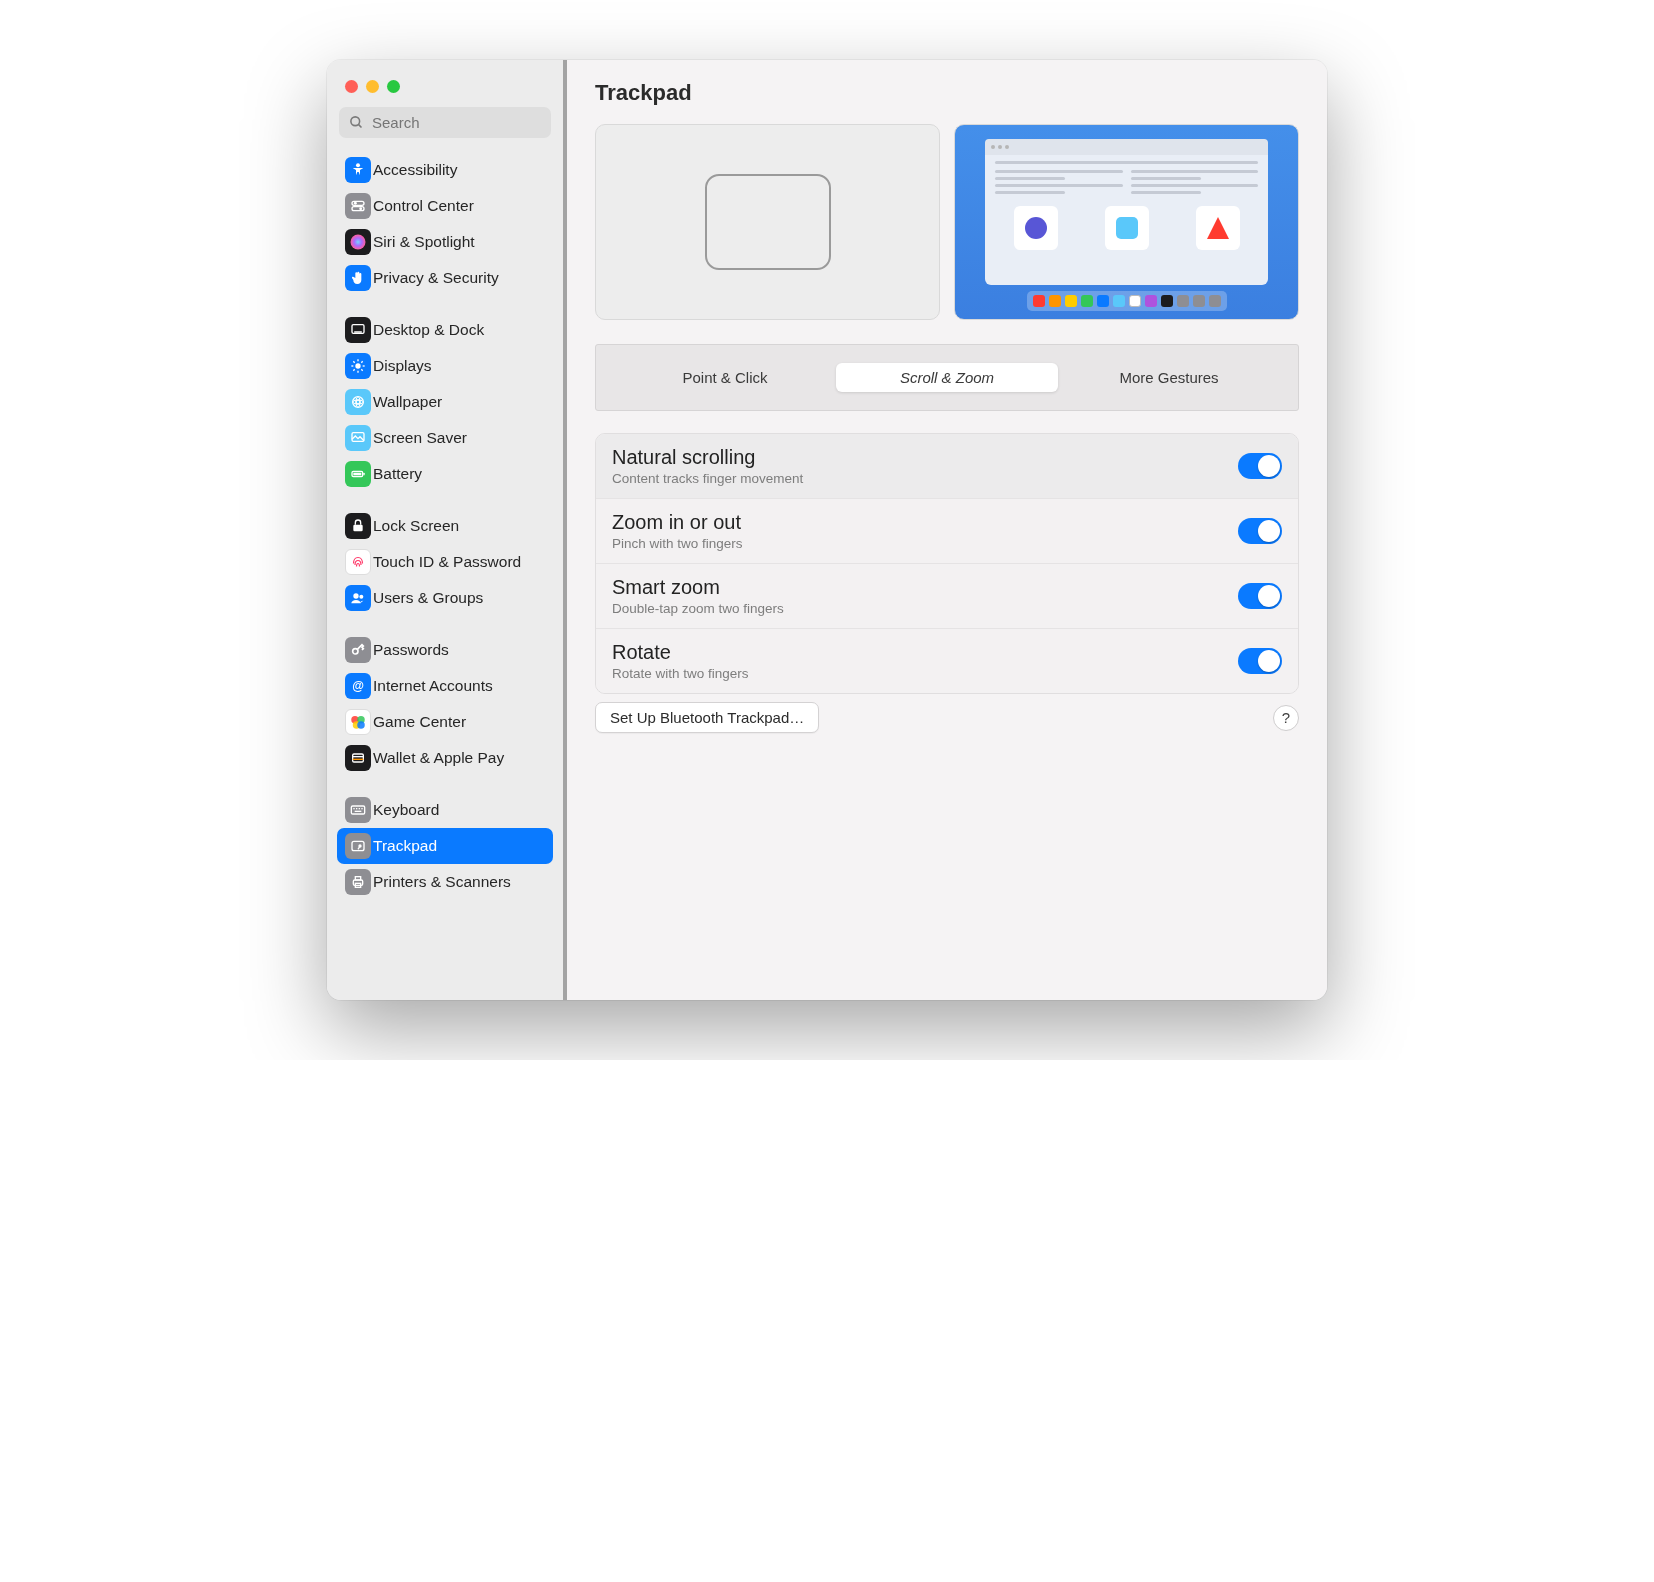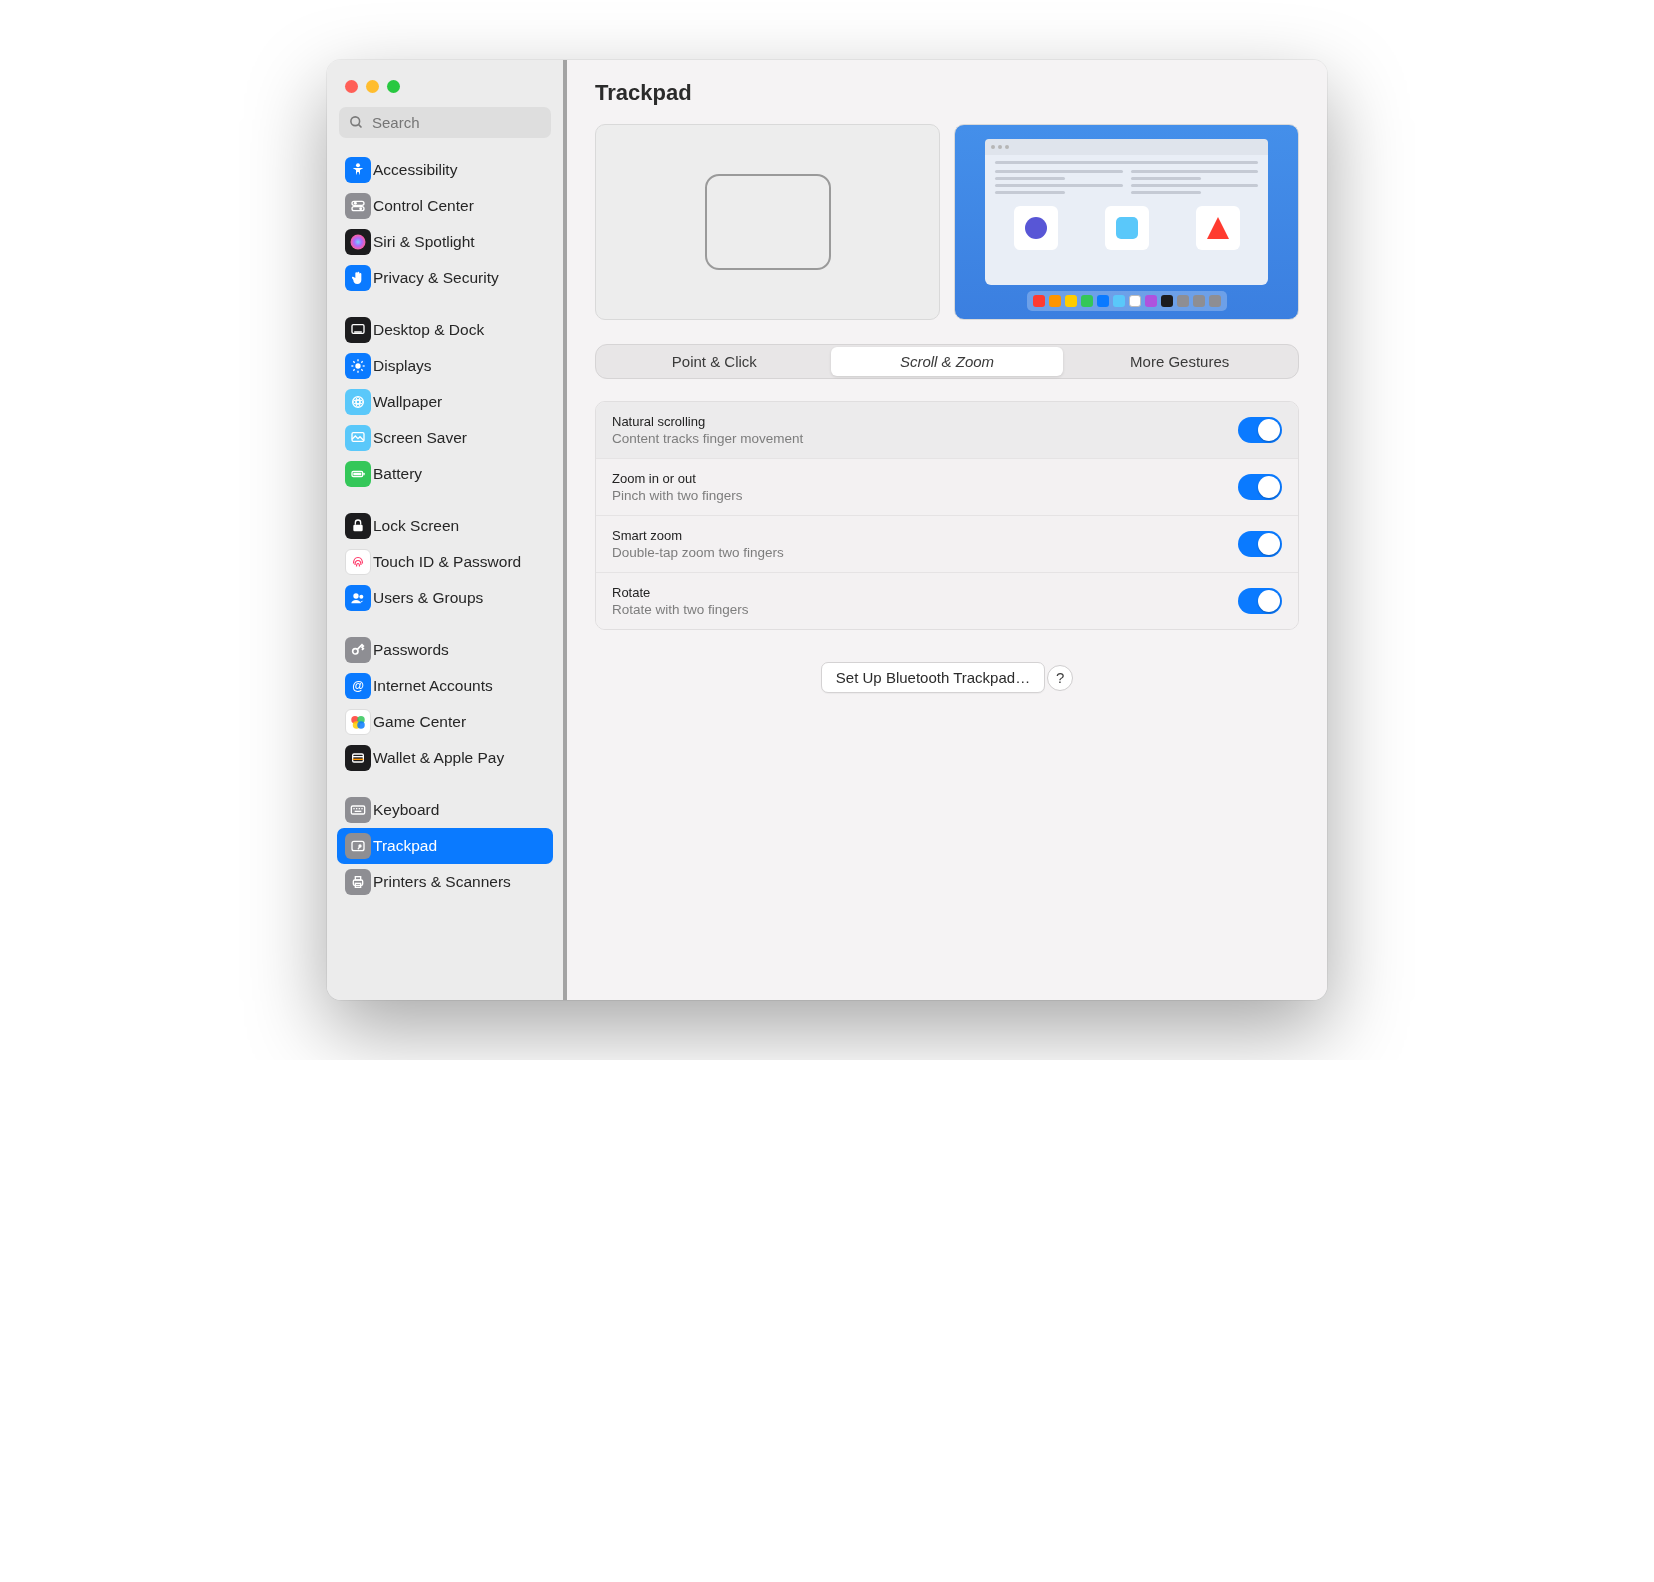--- a/index.html
+++ b/index.html
@@ -138,22 +138,22 @@
 .dp-card { width:44px;height:44px;background:#fff;border-radius:6px;display:flex;align-items:center;justify-content:center;}
 .dp-dock {
   position:absolute; bottom:8px; left:50%; transform:translateX(-50%);
   display:flex; gap:4px; background:rgba(255,255,255,0.25); padding:4px 6px; border-radius:5px;
 }
 .dp-dock i { width:12px;height:12px;border-radius:3px; }
 .segmented {
   display: flex;
   background: #e8e6e7;
   border: 1px solid #d6d4d5;
-  border-radius: 12px;
-  padding: 2px;
+  border-radius: 3px;
+  padding: 18px;
   margin-bottom: 22px;
   margin-top: 24px;
 }
 .seg {
   flex: 1;
   text-align: center;
   padding: 6px 0;
   font-size: 15px;
   color: #3a3a3a;
   border-radius: 6px;
@@ -172,40 +172,40 @@
 .row {
   display: flex;
   align-items: center;
   justify-content: space-between;
   padding: 12px 16px;
   background: #f3f1f2;
 }
 .row + .row { border-top: 1px solid #e5e3e4; }
 .row:first-child { background: #ecebec; }
 .row-text .row-title {
-  font-size: 13px; color: #232323;
+  font-size: 20px; color: #232323;
 }
 .row-text .row-sub {
   font-size: 13.5px; color: #7d7d7d; margin-top: 2px;
 }
 .toggle {
   width: 44px; height: 26px; background: #0a7aff; border-radius: 13px;
   position: relative; cursor: pointer;
 }
 .toggle::after {
   content:""; position:absolute; right:2px; top:2px;
   width:22px;height:22px;background:#fff;border-radius:50%;
   box-shadow:0 1px 2px rgba(0,0,0,0.25);
 }
 .footer {
   display: flex;
-  justify-content: center;
+  justify-content: space-between;
   align-items: center;
   gap: 2px;
-  margin-top: 32px;
+  margin-top: 8px;
 }
 .btn {
   background: #fff;
   border: 1px solid #d4d2d3;
   border-radius: 7px;
   padding: 6px 14px;
   font-size: 15px;
   color: #2b2b2b;
   cursor: pointer;
   box-shadow: 0 1px 1px rgba(0,0,0,0.04);

